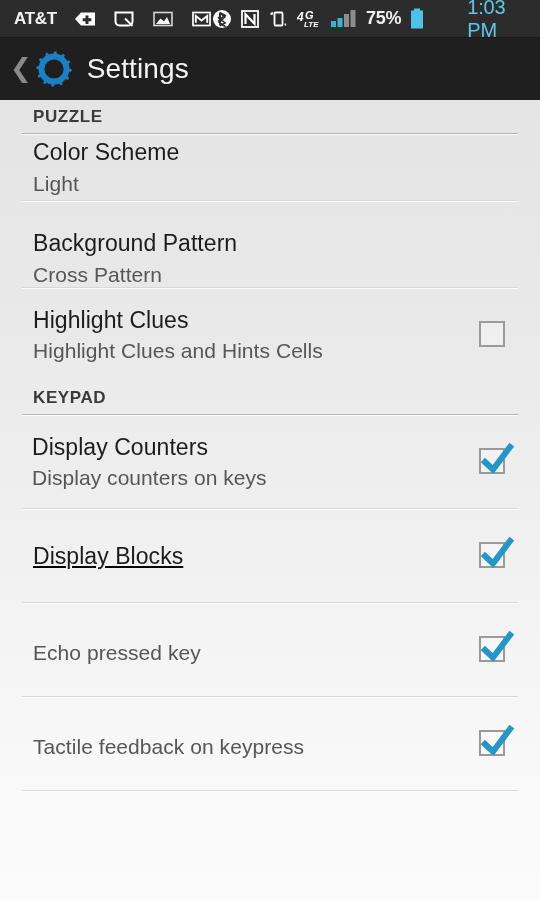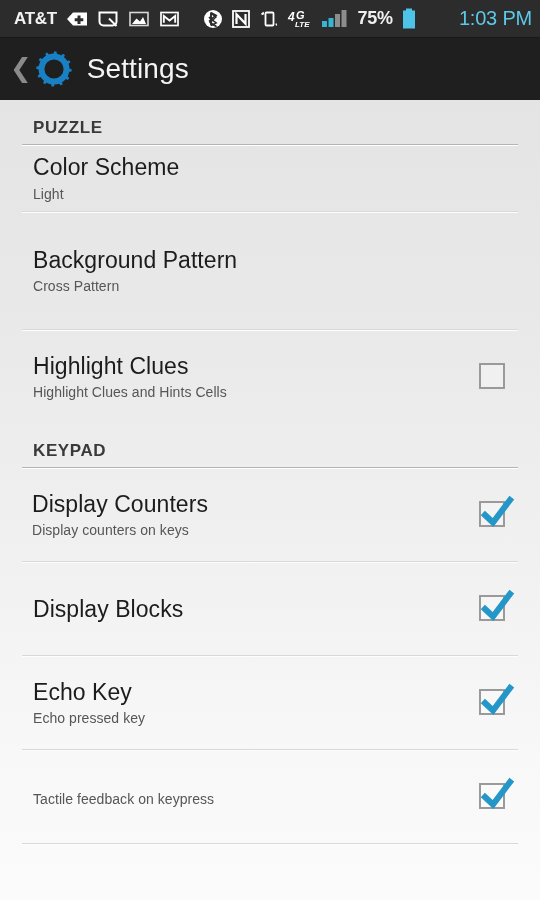--- a/index.html
+++ b/index.html
@@ -22,21 +22,21 @@
     background: #2c2c2c;
     display: flex;
     align-items: center;
     padding: 0 8px 0 14px;
     box-sizing: border-box;
     border-bottom: 1px solid #1a1a1a;
   }
   .sb-left {
     display: flex;
     align-items: center;
-    gap: 9px;
+    gap: 17px;
     flex: 0 0 auto;
   }
   .sb-right {
     margin-left: auto;
     display: flex;
     align-items: center;
     gap: 8px;
   }
   .carrier {
     color: #f2f2f2;
@@ -99,21 +99,21 @@
 
   
   .content {
     position: relative;
     height: 800px;
     background: linear-gradient(to bottom, #e4e4e4 0%, #e9e9e9 28%, #f1f1f1 58%, #f8f8f8 82%, #fbfbfb 100%);
     overflow: hidden;
   }
 
   .section-header {
-    padding: 18px 0 6px 33px;
+    padding: 7px 0 6px 33px;
   }
   .section-header .label {
     font-size: 17px;
     font-weight: bold;
     color: #3a3a3a;
     letter-spacing: 0.6px;
   }
   .section-rule {
     height: 2px;
     margin: 0 22px 0 22px;
@@ -131,21 +131,21 @@
     flex: 1 1 auto;
     min-width: 0;
   }
   .row .title {
     font-size: 23px;
     color: #1c1c1c;
     line-height: 1.15;
     letter-spacing: 0.05px;
   }
   .row .summary {
-    font-size: 14px;
+    font-size: 21px;
     color: #565656;
     line-height: 1.2;
     margin-top: 5px;
     letter-spacing: 0.05px;
   }
   .row-rule {
     height: 2px;
     margin: 0 22px;
     background: linear-gradient(to bottom, #d8d8d8 0 1px, #fdfdfd 1px 2px);
   }
@@ -299,21 +299,21 @@
   <div class="section-rule"></div>
 
   <div class="row" style="height:65px;">
     <div class="texts">
       <div class="title">Color Scheme</div>
       <div class="summary">Light</div>
     </div>
   </div>
   <div class="row-rule"></div>
 
-  <div class="row" style="height:116px;">
+  <div class="row" style="height:85px;align-items:flex-end;">
     <div class="texts">
       <div class="title">Background Pattern</div>
       <div class="summary">Cross Pattern</div>
     </div>
   </div>
   <div class="row-rule"></div>
 
   <div class="row" style="height:92px;">
     <div class="texts">
       <div class="title">Highlight Clues</div>
@@ -337,36 +337,35 @@
     </div>
     <div class="cb checked">
       <span class="box"></span>
       <svg class="tick" viewBox="0 0 40 40">
         <path d="M8 20 L16 27.5 L33 5" fill="none" stroke="#2496c8" stroke-width="6" stroke-linecap="square"></path>
       </svg>
     </div>
   </div>
   <div class="row-rule"></div>
 
-  <div class="row" style="height:92px;">
+  <div class="row" style="height:92px;text-decoration:underline;">
     <div class="texts">
       <div class="title">Display Blocks</div>
     </div>
     <div class="cb checked">
       <span class="box"></span>
       <svg class="tick" viewBox="0 0 40 40">
         <path d="M8 20 L16 27.5 L33 5" fill="none" stroke="#2496c8" stroke-width="6" stroke-linecap="square"></path>
       </svg>
     </div>
   </div>
   <div class="row-rule"></div>
 
   <div class="row" style="height:92px;">
     <div class="texts">
-      <div class="title">Echo Key</div>
       <div class="summary">Echo pressed key</div>
     </div>
     <div class="cb checked">
       <span class="box"></span>
       <svg class="tick" viewBox="0 0 40 40">
         <path d="M8 20 L16 27.5 L33 5" fill="none" stroke="#2496c8" stroke-width="6" stroke-linecap="square"></path>
       </svg>
     </div>
   </div>
   <div class="row-rule"></div>

